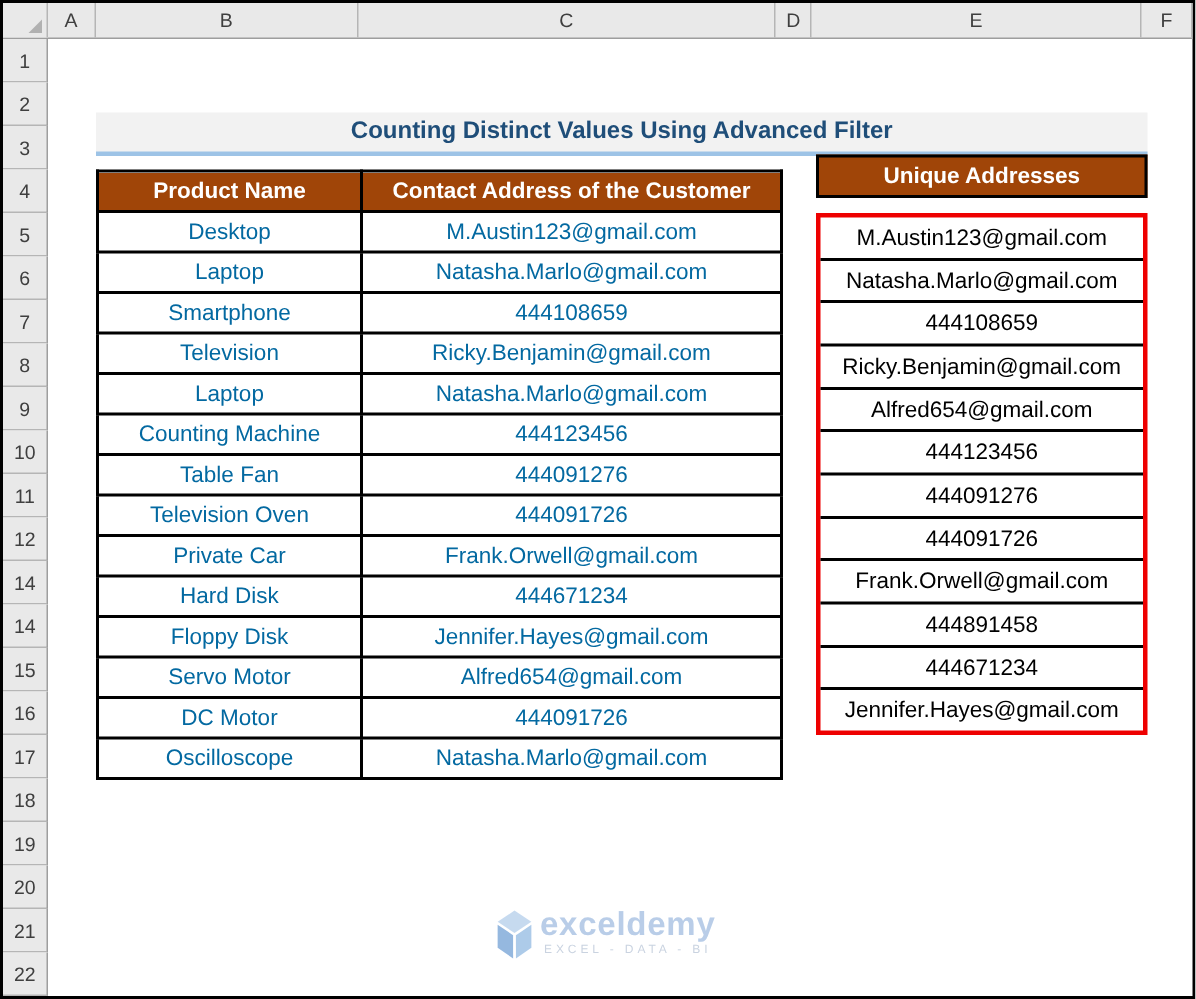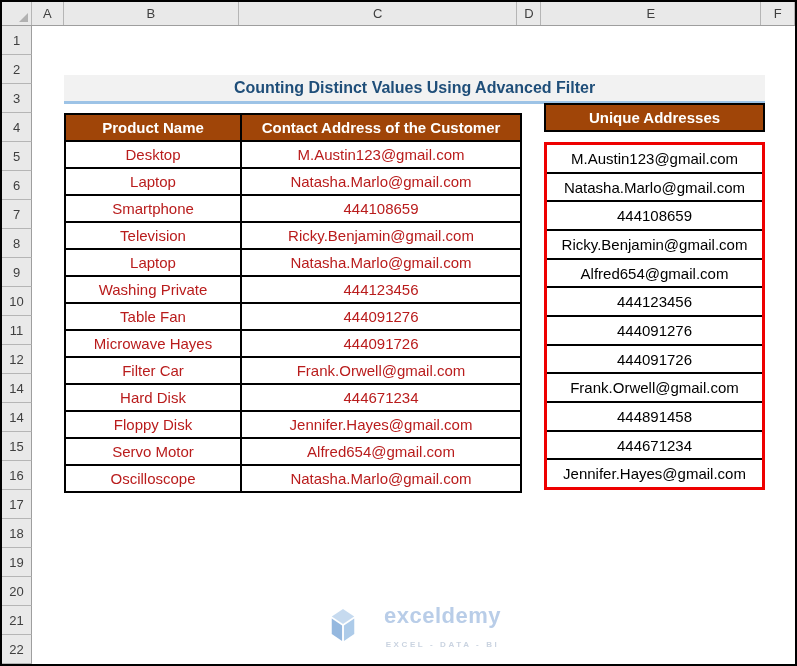--- a/index.html
+++ b/index.html
@@ -47,21 +47,21 @@
     border:1px solid var(--table-border,#000);
   }
   table.main th, table.main td {
     border:2px solid var(--table-border,#000); height:25px; padding:0 2px;
     text-align:center; vertical-align:middle; overflow:hidden; white-space:nowrap;
   }
   table.main th {
     background:var(--header-fill,#A04508); color:var(--header-text,#fff);
     font-size:15px; font-weight:bold;
   }
-  table.main td { background:#fff; color:#b91c1c; font-size:15px; }
+  table.main td { background:#fff; color:#0369a1; font-size:15px; }
   
   .unique-header {
     position:absolute; left:542px; top:101px; width:221px; height:29px; box-sizing:border-box;
     background:var(--header-fill,#A04508); color:var(--header-text,#fff);
     border:2px solid var(--table-border,#000);
     display:flex; align-items:center; justify-content:center;
     font-size:15px; font-weight:bold;
   }
   .unique-list {
     position:absolute; left:542px; top:140px; width:221px; height:348px; box-sizing:border-box;
@@ -69,30 +69,30 @@
     display:flex; flex-direction:column;
   }
   .unique-item {
     flex:1; border-bottom:2px solid var(--table-border,#000);
     display:flex; align-items:center; justify-content:center;
     font-size:15px; color:#000; white-space:nowrap; overflow:hidden;
   }
   .unique-item:last-child { border-bottom:none; }
   
   .watermark {
-    position:absolute; left:326px; top:603px; display:flex; align-items:center;
-    mix-blend-mode:multiply; opacity:.95; pointer-events:none;gap:24px;
+    position:absolute; left:326px; top:603px; display:flex; 
+    mix-blend-mode:multiply; opacity:.95; pointer-events:none;
   }
   .wm-text-col { display:flex; flex-direction:column; align-items:center; margin-left:2px; }
   .wm-brand {
     font-size:22px; font-weight:bold; letter-spacing:.5px; line-height:22px;
     color:var(--watermark-blue,#B5CBE7);
   }
   .wm-tagline {
-    font-size:8px; letter-spacing:2.6px; margin-top:13px; color:#C7D1DF; font-weight:bold;
+    font-size:8px; letter-spacing:2.6px; margin-top:1px; color:#C7D1DF; font-weight:normal;
   }
 </style>
 </head>
 <body>
 
 <div class="sheet">
 
   <div class="col-header-row">
     <div class="corner-cell">
       <div class="corner-tri"></div>
@@ -161,46 +161,50 @@
         </tr>
         <tr>
           <td>Television</td>
           <td>Ricky.Benjamin@gmail.com</td>
         </tr>
         <tr>
           <td>Laptop</td>
           <td>Natasha.Marlo@gmail.com</td>
         </tr>
         <tr>
-          <td>Washing Private</td>
+          <td>Counting Machine</td>
           <td>444123456</td>
         </tr>
         <tr>
           <td>Table Fan</td>
           <td>444091276</td>
         </tr>
         <tr>
-          <td>Microwave Hayes</td>
+          <td>Television Oven</td>
           <td>444091726</td>
         </tr>
         <tr>
-          <td>Filter Car</td>
+          <td>Private Car</td>
           <td>Frank.Orwell@gmail.com</td>
         </tr>
         <tr>
           <td>Hard Disk</td>
           <td>444671234</td>
         </tr>
         <tr>
           <td>Floppy Disk</td>
           <td>Jennifer.Hayes@gmail.com</td>
         </tr>
         <tr>
           <td>Servo Motor</td>
           <td>Alfred654@gmail.com</td>
+        </tr>
+        <tr>
+          <td>DC Motor</td>
+          <td>444091726</td>
         </tr>
         <tr>
           <td>Oscilloscope</td>
           <td>Natasha.Marlo@gmail.com</td>
         </tr>
       </tbody>
   </table>
 
   <div class="unique-header">Unique Addresses</div>
   <div class="unique-list">

